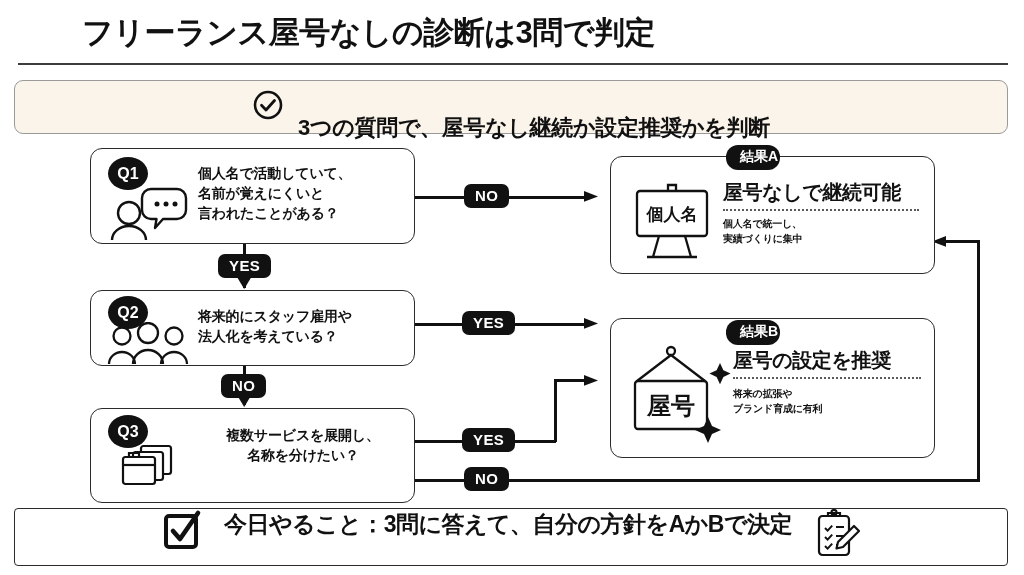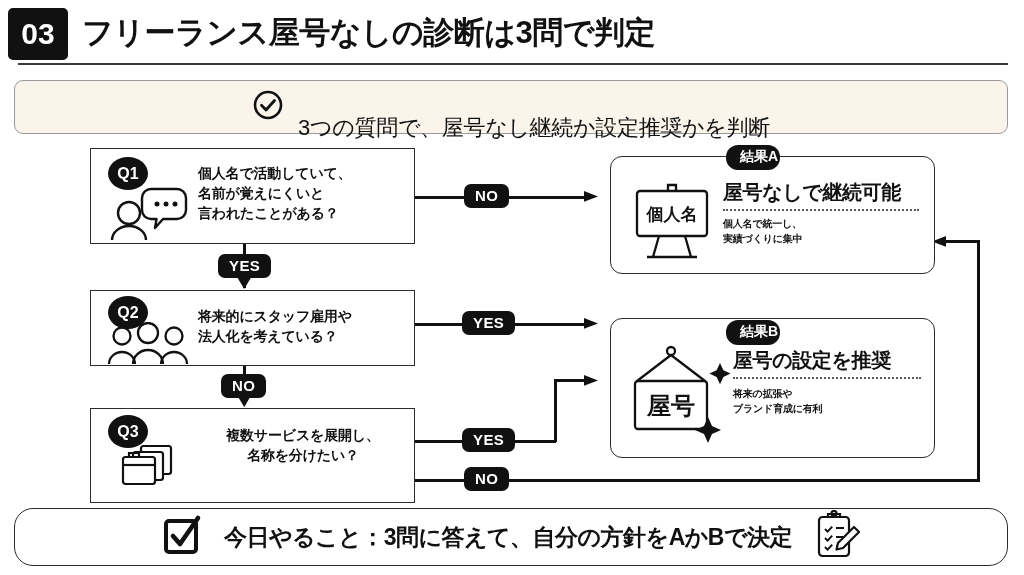--- a/index.html
+++ b/index.html
@@ -27,25 +27,25 @@
   .hdr-rule{
     position:absolute;left:18px;top:63px;width:990px;height:2px;background:#3c3c3c;
   }
 
   
   .banner{
     position:absolute;left:14px;top:80px;width:992px;height:52px;
     background:#faf4ea;border:1.4px solid #9a9a9a;border-radius:9px;
     display:flex;align-items:center;justify-content:center;gap:14px;
   }
-  .banner-text{font-size:22px;font-weight:normal;letter-spacing:-0.3px;margin-top:41px;}
+  .banner-text{font-size:22px;font-weight:bold;letter-spacing:-0.3px;margin-top:41px;}
 
   
   .qbox{
-    position:absolute;background:#ffffff;border:1.6px solid #2b2b2b;border-radius:0;
+    position:absolute;background:#ffffff;border:1.6px solid #2b2b2b;border-radius:12px;
     box-sizing:border-box;
   }
   .qbadge{
     position:absolute;width:40px;height:33px;border-radius:50%;
     background:#111111;color:#ffffff;
     display:flex;align-items:center;justify-content:center;
     font-size:16px;font-weight:bold;
   }
   .qtext{
     position:absolute;font-size:14px;font-weight:bold;line-height:1.42;
@@ -71,31 +71,30 @@
   .edge{position:absolute;background:#111111;}
   .pill{
     position:absolute;background:#111111;color:#ffffff;border-radius:7px;
     font-size:15px;font-weight:bold;padding:3px 11px 4px 11px;letter-spacing:0.4px;
   }
   svg.arrow{position:absolute;overflow:visible;}
 
   
   .footer{
     position:absolute;left:14px;top:508px;width:992px;height:56px;
-    background:#ffffff;border:1.6px solid #2b2b2b;border-radius:19px;
-    display:flex;align-items:center;justify-content:center;gap:22px;
+    background:#ffffff;border:1.6px solid #2b2b2b;border-radius:4px;
+    display:flex;justify-content:center;gap:22px;
   }
   .footer-text{font-size:23px;font-weight:bold;letter-spacing:-0.5px;}
 </style>
 </head>
 <body>
 
 <div class="stage">
 
-  <div class="hdr-badge">03</div>
   <div class="hdr-title">フリーランス屋号なしの診断は3問で判定</div>
   <div class="hdr-rule"></div>
 
   <div class="banner">
     <span style="display:block;">
       <svg width="32" height="32" viewBox="0 0 32 32">
         <circle cx="16" cy="16" r="13" fill="none" stroke="#111" stroke-width="2.6"></circle>
         <path d="M9.5 16.3 L14 21 L22.5 11.5" fill="none" stroke="#111" stroke-width="2.8" stroke-linecap="round" stroke-linejoin="round"></path>
       </svg>
     </span>

